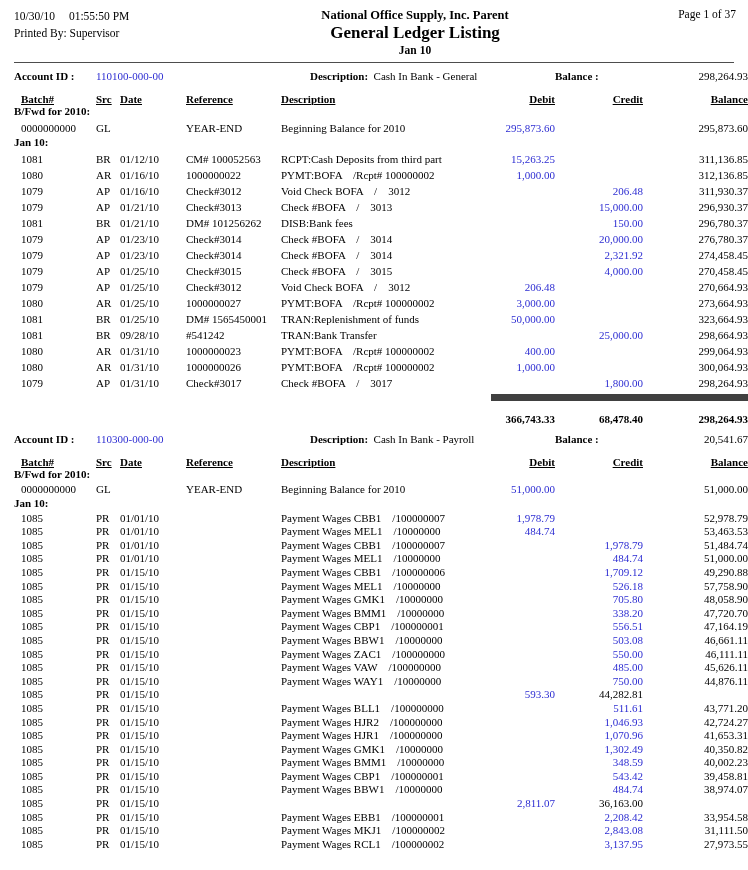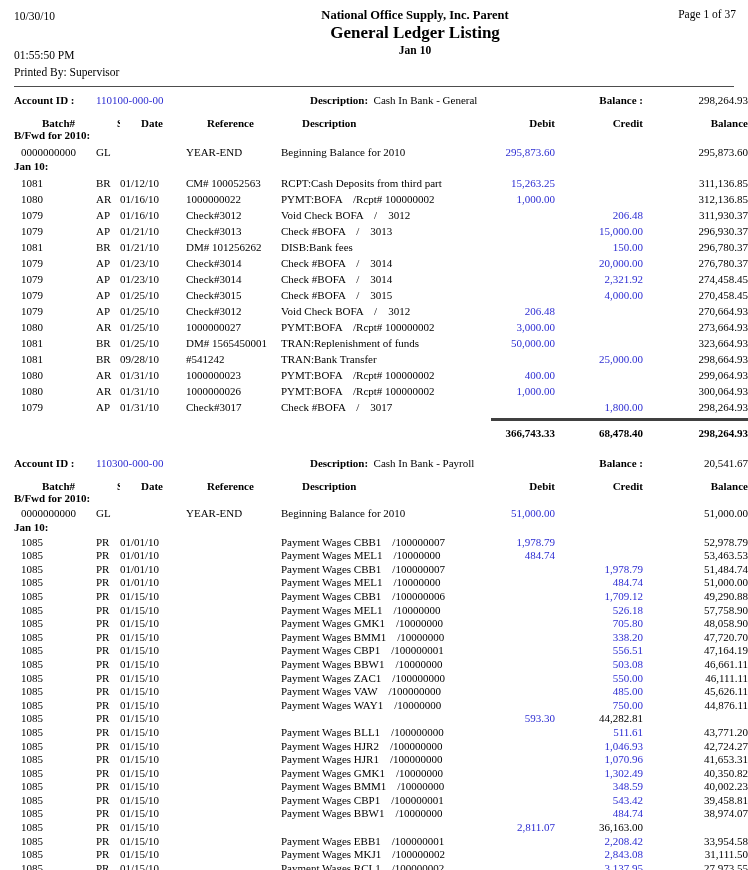--- a/index.html
+++ b/index.html
@@ -2,21 +2,21 @@
 <html><head>
 <meta charset="utf-8">
 <style>
   html,body{margin:0;padding:0;background:#ffffff;}
   body{width:748px;height:870px;overflow:hidden;font-family:"Liberation Serif","DejaVu Serif",serif;color:#000;}
   .page{width:748px;height:870px;position:relative;}
 
   
   .rpt-header{display:flex;justify-content:space-between;padding:8px 12px 0 14px;}
   .hdr-left{width:200px;font-size:11.5px;line-height:17px;}
-  .hdr-left .dt{display:flex;gap:22px;flex-direction:column;}
+  .hdr-left .dt{display:flex;gap:14px;}
   .hdr-center{flex:1;text-align:center;}
   .hdr-company{font-size:12.5px;font-weight:bold;line-height:15px;}
   .hdr-title{font-size:17px;font-weight:bold;line-height:20px;}
   .hdr-period{font-size:11.5px;font-weight:bold;line-height:14px;}
   .hdr-right{width:120px;text-align:right;font-size:11.5px;}
   .top-rule{border-top:1px solid #4d4d4d;margin:5px 14px 0 14px;}
 
   
   #accounts{padding-left:14px;}
   .grid{display:grid;grid-template-columns:82px 24px 66px 95px 210px 64px 88px 105px;align-items:baseline;}
@@ -24,34 +24,34 @@
   .c-batch{padding-left:7px;}
   .c-desc{white-space:pre;}
   .num{text-align:right;}
   .blue{color:#2d2dd2;}
 
   .acct-info{display:grid;grid-template-columns:82px 200px 1fr 88px 105px;align-items:baseline;padding-top:7px;height:18px;}
   .acct-info .lbl{font-weight:bold;font-size:11px;}
   .acct-id{font-size:11px;color:#2d2dd2;}
   .desc-pair{font-size:11px;text-align:left;padding-left:14px;}
   .desc-pair .lbl{font-weight:bold;text-align:right;}
-  .bal-lbl{font-weight:bold;font-size:11px;text-align:right;}
+  .bal-lbl{font-weight:bold;font-size:11px;}
   .bal-val{font-size:11px;text-align:right;}
 
   .col-hdr{height:17px;align-items:end;}
-  .col-hdr .c{font-weight:bold;font-size:11px;margin-left:21px;}
+  .col-hdr .c{font-weight:bold;text-decoration:underline;font-size:11px;}
   .col-hdr .c-batch{padding-left:7px;}
 
   .grp-label{font-weight:bold;font-size:11px;height:15px;padding-left:0;}
   .row{height:16px;line-height:16px;}
   .account.compact .row{height:13.6px;line-height:13.6px;}
 
   .totals{margin-top:3px;height:26px;align-items:start;}
   .totals .tot{font-weight:bold;font-size:11px;text-align:right;}
-  .totals .tot span{display:inline-block;width:100%;border-top:3px solid #404040;padding-top:6px;}
+  .totals .tot span{display:inline-block;width:100%;border-top:7px solid #404040;padding-top:12px;}
   .acct-gap{height:6px;}
 </style>
 </head>
 <body>
 
 <div class="page">
 
   <div class="rpt-header">
     <div class="hdr-left">
       <div class="dt">

